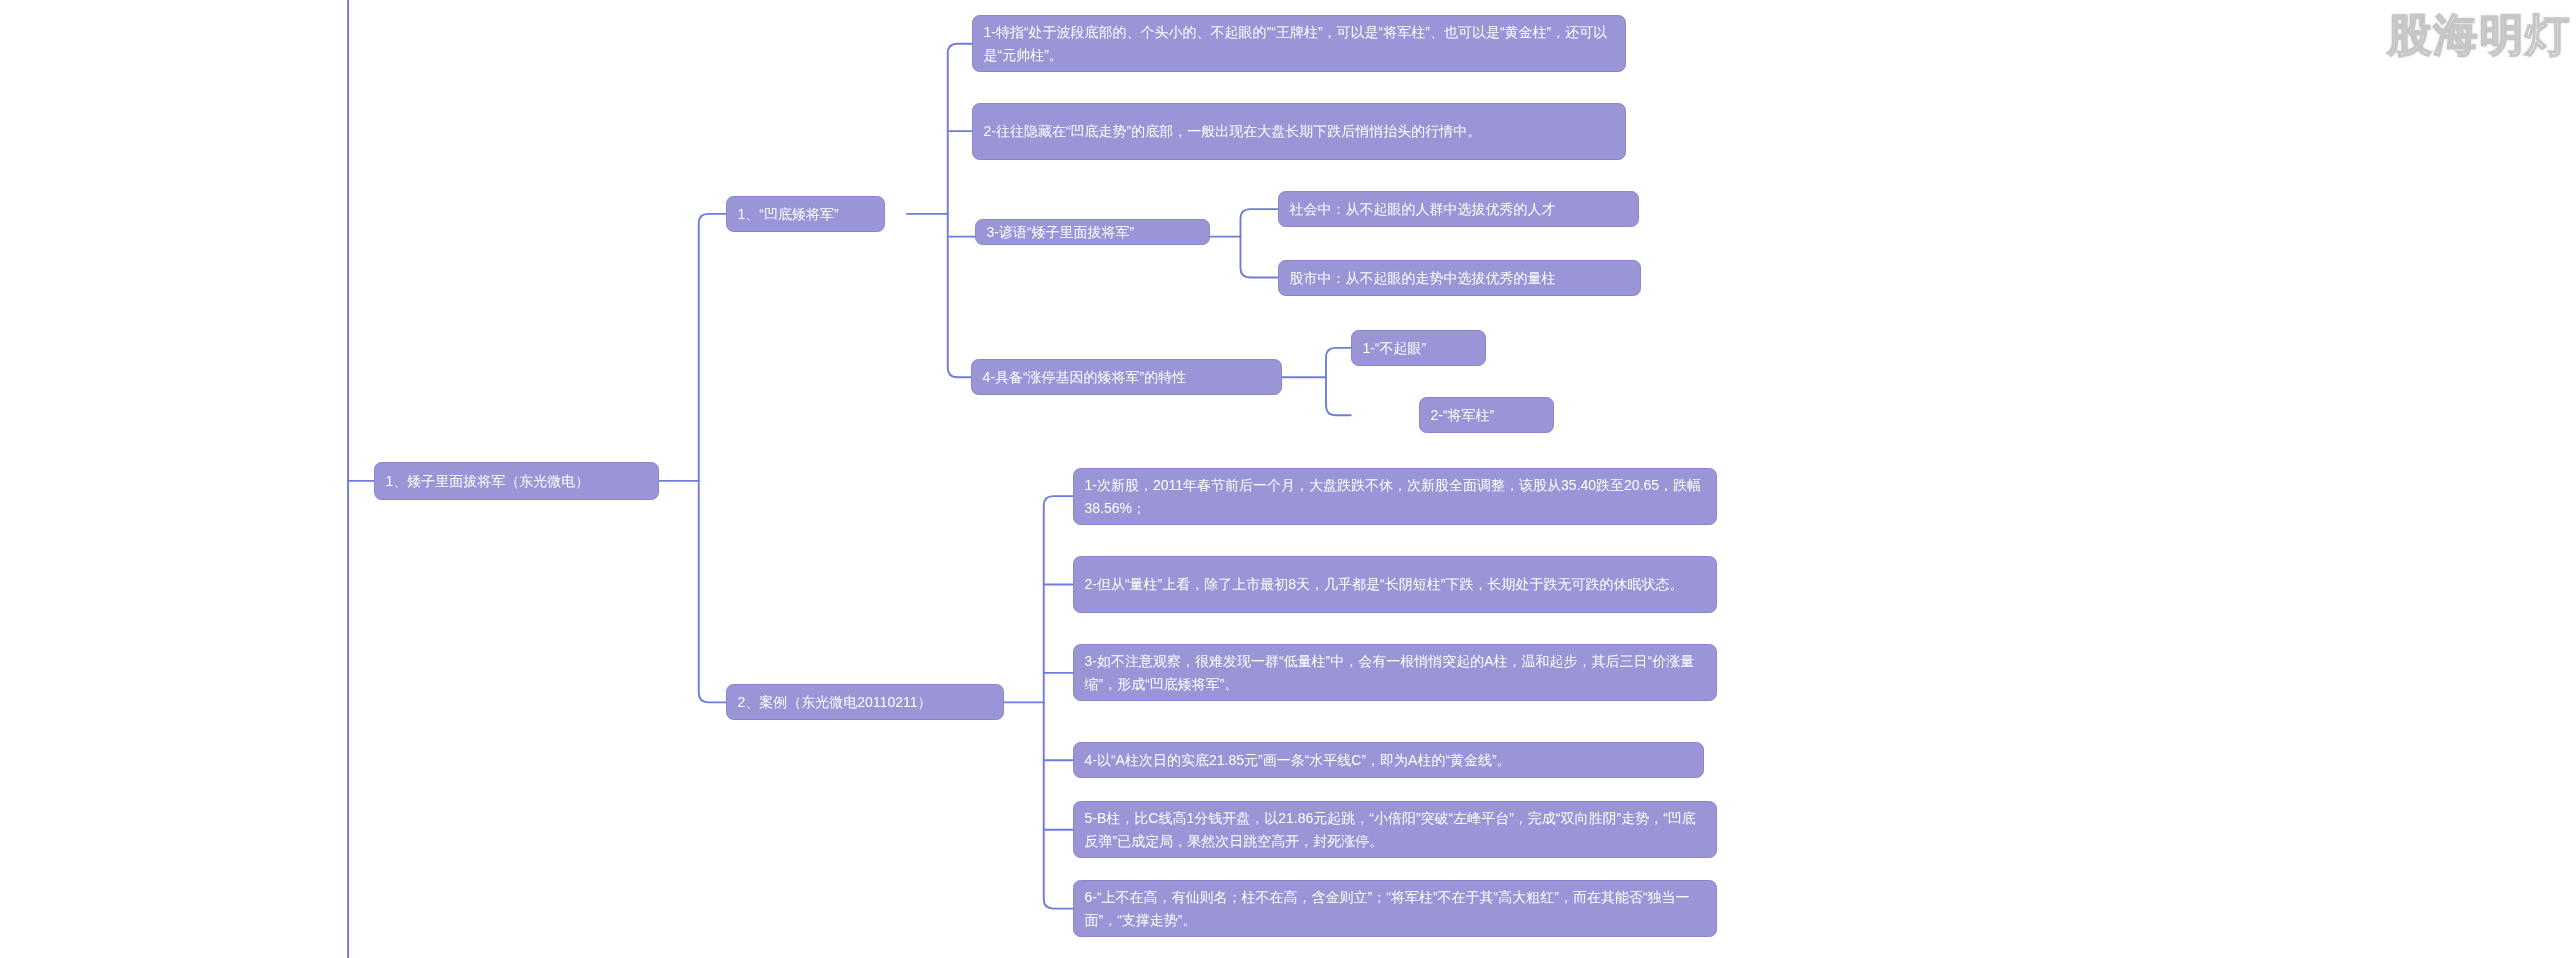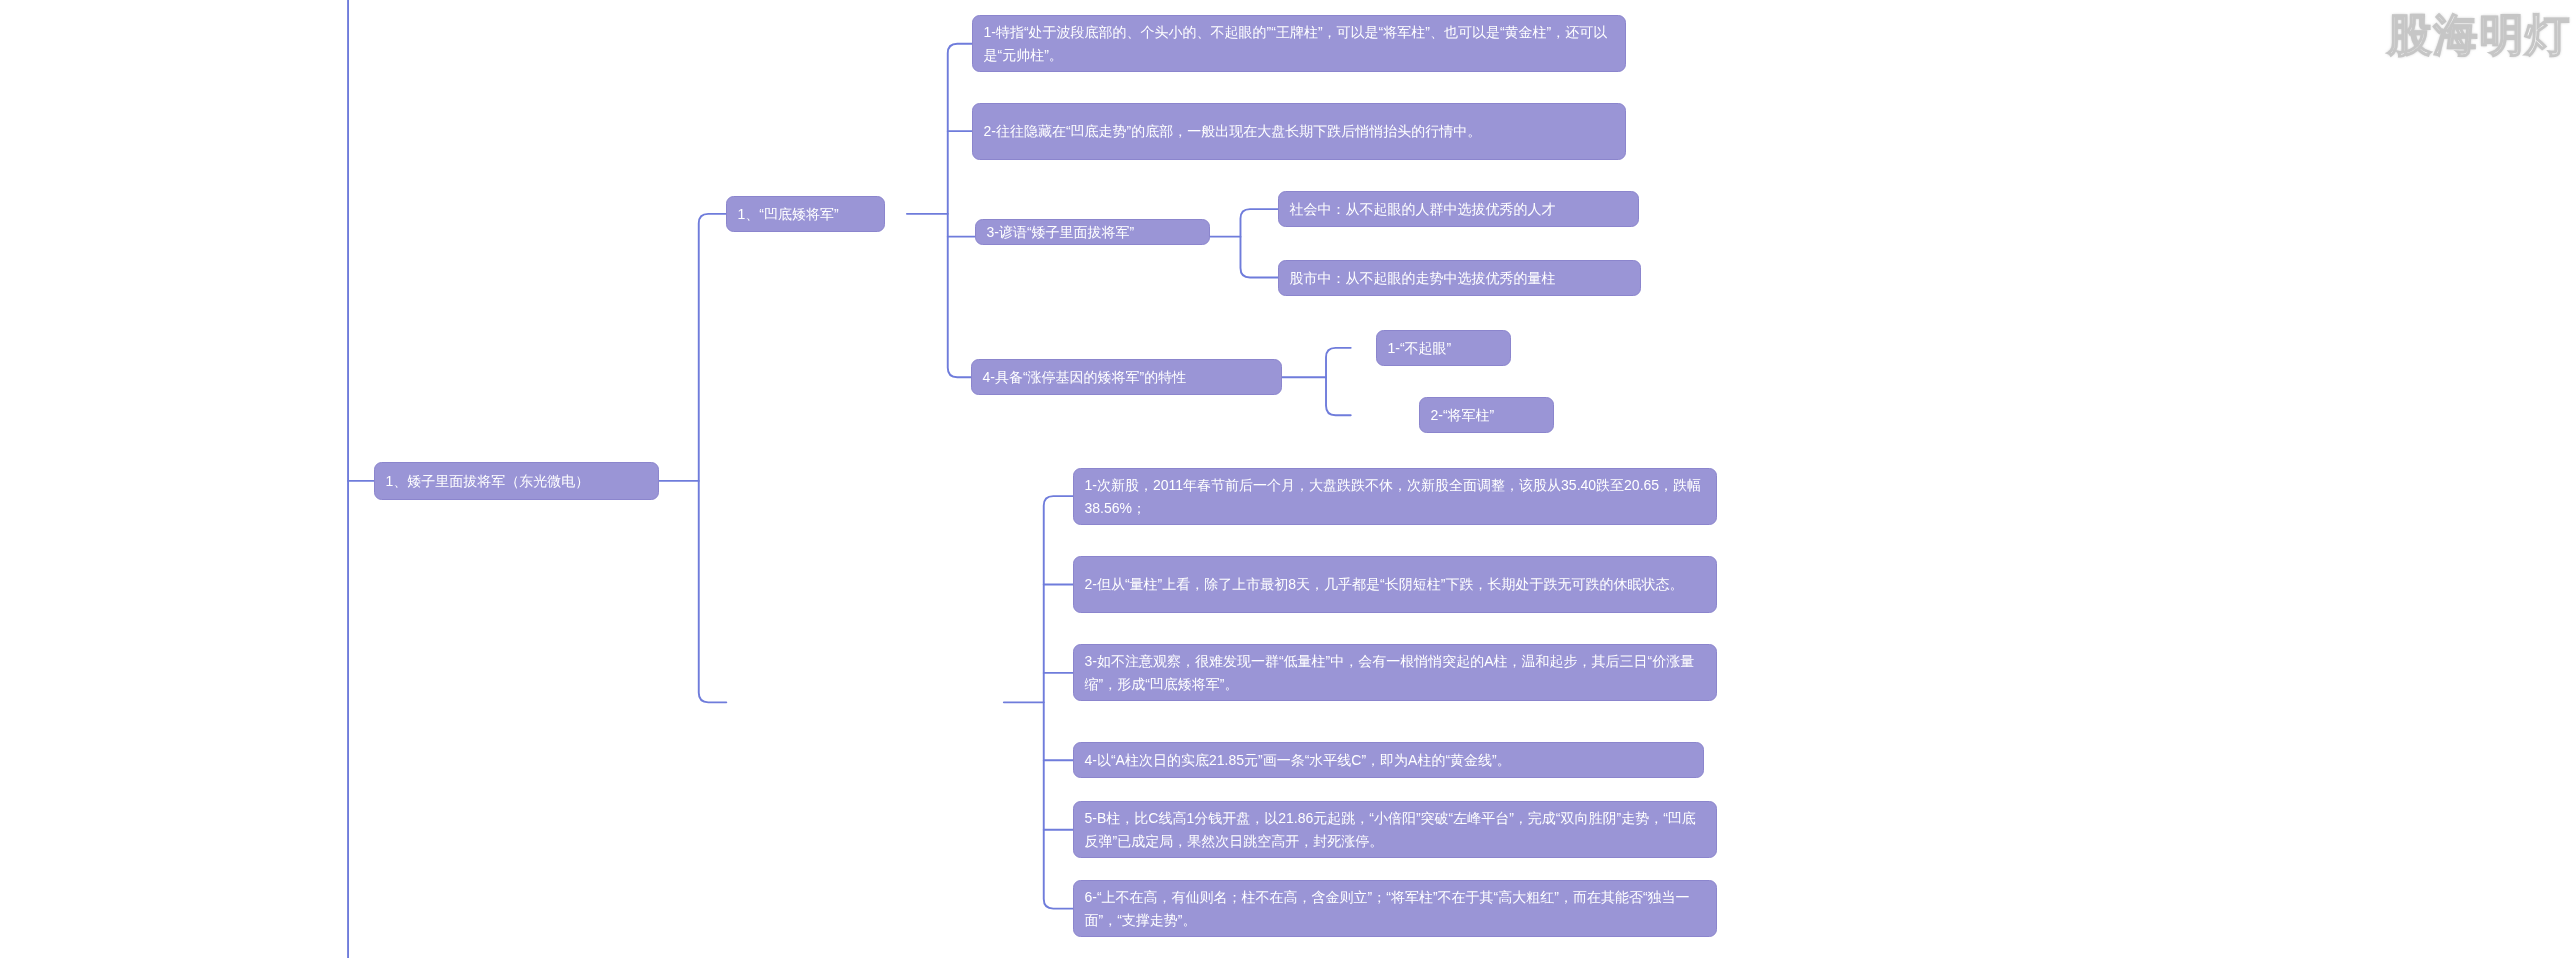--- a/index.html
+++ b/index.html
@@ -54,27 +54,28 @@
       <path d="M 1056 739 L 1098 739" fill="none" stroke="#6f7cdb" stroke-width="2" stroke-linecap="round"></path>
       <path d="M 1129 522 L 1108 522 Q 1098 522 1098 532 L 1098 946 Q 1098 956 1108 956 L 1129 956" fill="none" stroke="#6f7cdb" stroke-width="2" stroke-linecap="round"></path>
       <path d="M 1098 615 L 1129 615" fill="none" stroke="#6f7cdb" stroke-width="2" stroke-linecap="round"></path>
       <path d="M 1098 708 L 1129 708" fill="none" stroke="#6f7cdb" stroke-width="2" stroke-linecap="round"></path>
       <path d="M 1098 800 L 1129 800" fill="none" stroke="#6f7cdb" stroke-width="2" stroke-linecap="round"></path>
       <path d="M 1098 873 L 1129 873" fill="none" stroke="#6f7cdb" stroke-width="2" stroke-linecap="round"></path>
     </svg>
   <div class="watermark">股海明灯</div>
 <div class="mindmap-node" style="left: 374px; top: 462px; width: 285px; height: 38px;">1、矮子里面拔将军（东光微电）</div>
     <div class="mindmap-node" style="left: 726px; top: 196px; width: 159px; height: 36px;">1、“凹底矮将军”</div>
+    <div class="mindmap-node" style="left: 726px; top: 684px; width: 278px; height: 36px;">2、案例（东光微电20110211）</div>
     <div class="mindmap-node" style="left: 972px; top: 15px; width: 654px; height: 57px;">1-特指“处于波段底部的、个头小的、不起眼的”“王牌柱”，可以是“将军柱”、也可以是“黄金柱”，还可以是“元帅柱”。</div>
     <div class="mindmap-node" style="left: 972px; top: 103px; width: 654px; height: 57px;">2-往往隐藏在“凹底走势”的底部，一般出现在大盘长期下跌后悄悄抬头的行情中。</div>
     <div class="mindmap-node" style="left: 975px; top: 219px; width: 235px; height: 26px;">3-谚语“矮子里面拔将军”</div>
     <div class="mindmap-node" style="left: 971px; top: 359px; width: 311px; height: 36px;">4-具备“涨停基因的矮将军”的特性</div>
     <div class="mindmap-node" style="left: 1278px; top: 191px; width: 361px; height: 36px;">社会中：从不起眼的人群中选拔优秀的人才</div>
     <div class="mindmap-node" style="left: 1278px; top: 260px; width: 363px; height: 36px;">股市中：从不起眼的走势中选拔优秀的量柱</div>
-    <div class="mindmap-node" style="left: 1351px; top: 330px; width: 135px; height: 36px; margin-left: 25px;">1-“不起眼”</div>
+    <div class="mindmap-node" style="left: 1351px; top: 330px; width: 135px; height: 36px;">1-“不起眼”</div>
     <div class="mindmap-node" style="left: 1419px; top: 397px; width: 135px; height: 36px;">2-“将军柱”</div>
     <div class="mindmap-node" style="left: 1073px; top: 468px; width: 644px; height: 57px;">1-次新股，2011年春节前后一个月，大盘跌跌不休，次新股全面调整，该股从35.40跌至20.65，跌幅38.56%；</div>
     <div class="mindmap-node" style="left: 1073px; top: 556px; width: 644px; height: 57px;">2-但从“量柱”上看，除了上市最初8天，几乎都是“长阴短柱”下跌，长期处于跌无可跌的休眠状态。</div>
     <div class="mindmap-node" style="left: 1073px; top: 644px; width: 644px; height: 57px;">3-如不注意观察，很难发现一群“低量柱”中，会有一根悄悄突起的A柱，温和起步，其后三日“价涨量缩”，形成“凹底矮将军”。</div>
     <div class="mindmap-node" style="left: 1073px; top: 742px; width: 631px; height: 36px;">4-以“A柱次日的实底21.85元”画一条“水平线C”，即为A柱的“黄金线”。</div>
     <div class="mindmap-node" style="left: 1073px; top: 801px; width: 644px; height: 57px;">5-B柱，比C线高1分钱开盘，以21.86元起跳，“小倍阳”突破“左峰平台”，完成“双向胜阴”走势，“凹底反弹”已成定局，果然次日跳空高开，封死涨停。</div>
     <div class="mindmap-node" style="left: 1073px; top: 880px; width: 644px; height: 57px;">6-“上不在高，有仙则名；柱不在高，含金则立”；“将军柱”不在于其“高大粗红”，而在其能否“独当一面”，“支撑走势”。</div>
   </div>
 
 

